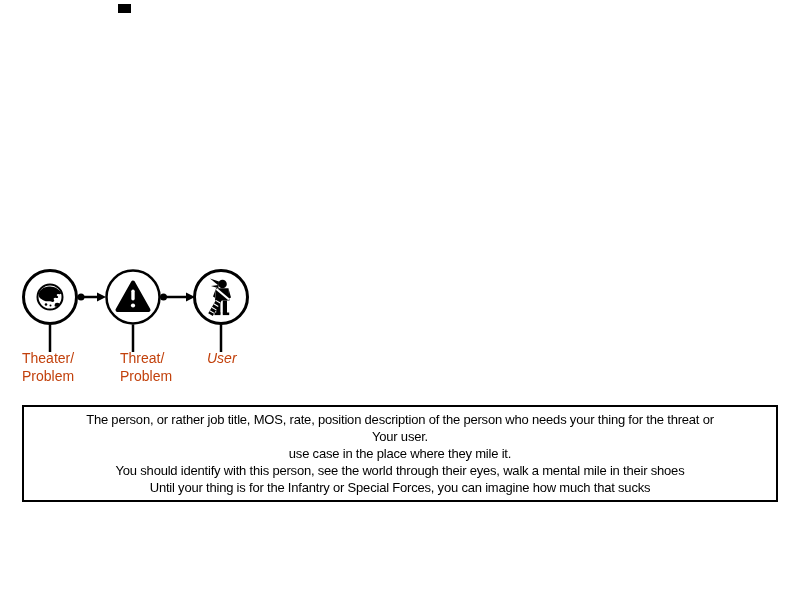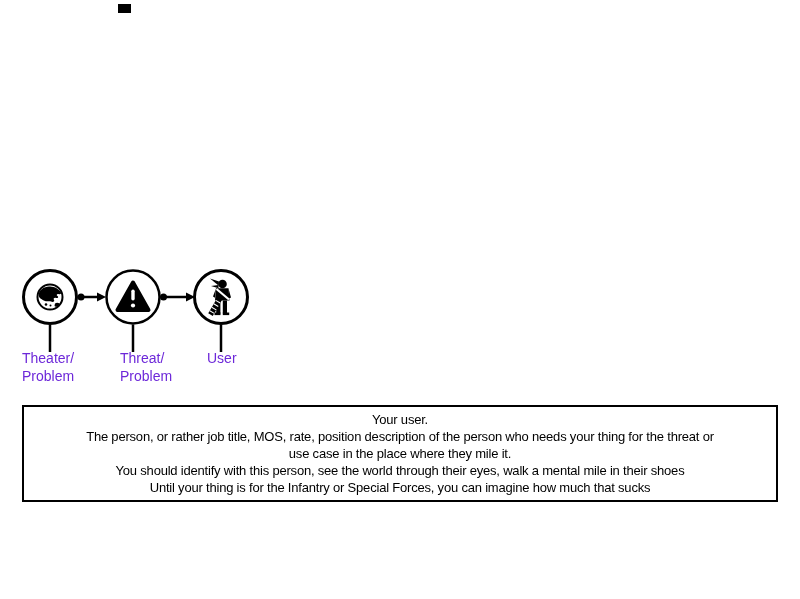--- a/index.html
+++ b/index.html
@@ -1,23 +1,23 @@
 <!DOCTYPE html>
 <html><head>
 <meta charset="utf-8">
 <style>
   html,body{margin:0;padding:0;background:#ffffff;}
   #canvas{position:relative;width:800px;height:599px;background:#ffffff;overflow:hidden;
           font-family:"Liberation Sans", sans-serif;color:#000;}
   .stray{position:absolute;left:118px;top:4px;width:13px;height:9px;background:#000;}
   #flow-svg{position:absolute;left:0;top:260px;width:270px;height:95px;}
-  .node-label{position:absolute;font-size:14px;line-height:18px;color:#6d28d9;white-space:pre;}
+  .node-label{position:absolute;font-size:14px;line-height:18px;color:#c2410c;white-space:pre;}
   #label-theater{left:22px;top:349px;}
   #label-threat{left:120px;top:349px;}
-  #label-user{left:207px;top:349px;}
+  #label-user{left:207px;top:349px;font-style:italic;}
   .caption-box{position:absolute;left:22px;top:405px;width:752px;height:89px;
                border:2px solid #000;background:#fff;overflow:hidden;
                display:flex;flex-direction:column;justify-content:flex-start;
                padding-top:4px;box-sizing:content-box;}
   .caption-line{flex:0 0 auto;height:17px;line-height:17px;font-size:13px;letter-spacing:-0.2px;
                 text-align:center;white-space:nowrap;color:#000;}
 </style>
 </head>
 <body>
 
@@ -85,20 +85,20 @@
       </g>
       <line x1="0" y1="27.5" x2="0" y2="55" stroke="#000" stroke-width="2.5"></line>
     </g>
   </svg>
 
   <div class="node-label" id="label-theater"><span>Theater/</span><br><span>Problem</span></div>
   <div class="node-label" id="label-threat"><span>Threat/</span><br><span>Problem</span></div>
   <div class="node-label" id="label-user"><span>User</span></div>
 
   <div class="caption-box">
+    <div class="caption-line">The person, or rather job title, MOS, rate, position description of the person who needs your thing for the threat or</div>
     <div class="caption-line">Your user.</div>
-    <div class="caption-line">The person, or rather job title, MOS, rate, position description of the person who needs your thing for the threat or</div>
     <div class="caption-line">use case in the place where they mile it.</div>
     <div class="caption-line">You should identify with this person, see the world through their eyes, walk a mental mile in their shoes</div>
     <div class="caption-line">Until your thing is for the Infantry or Special Forces, you can imagine how much that sucks</div>
   </div>
 
 </div>
 
 </body></html>

